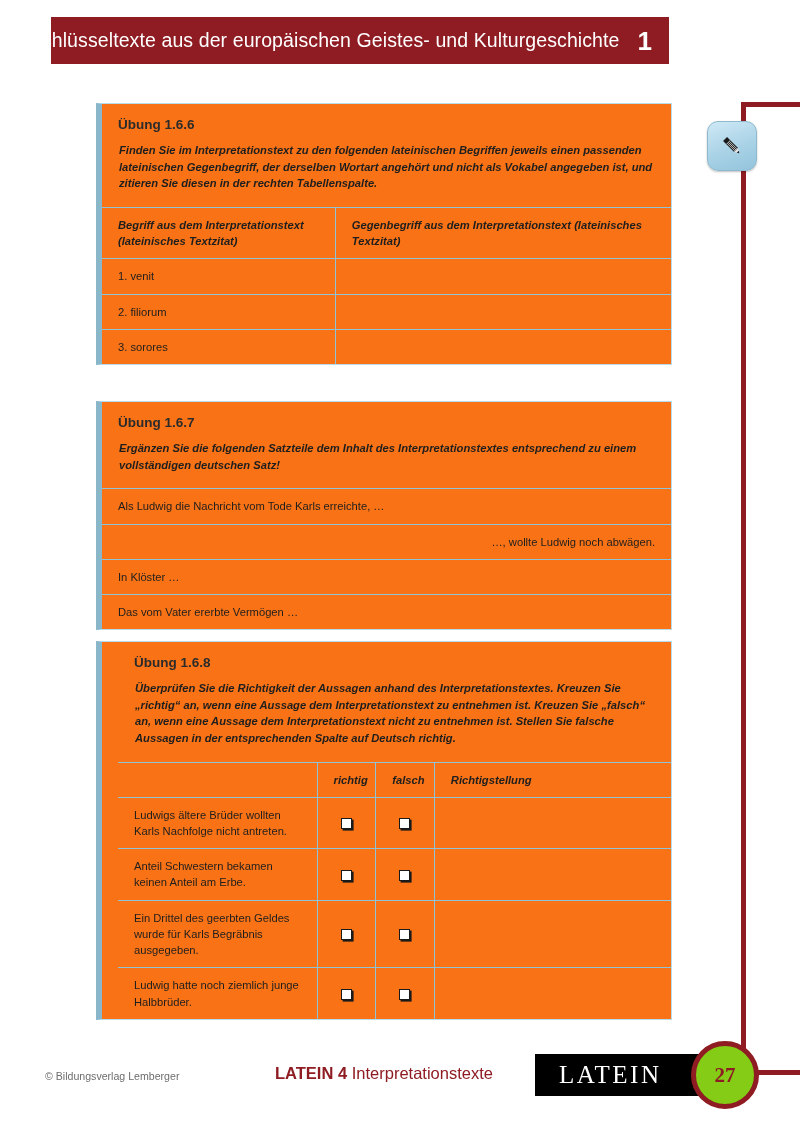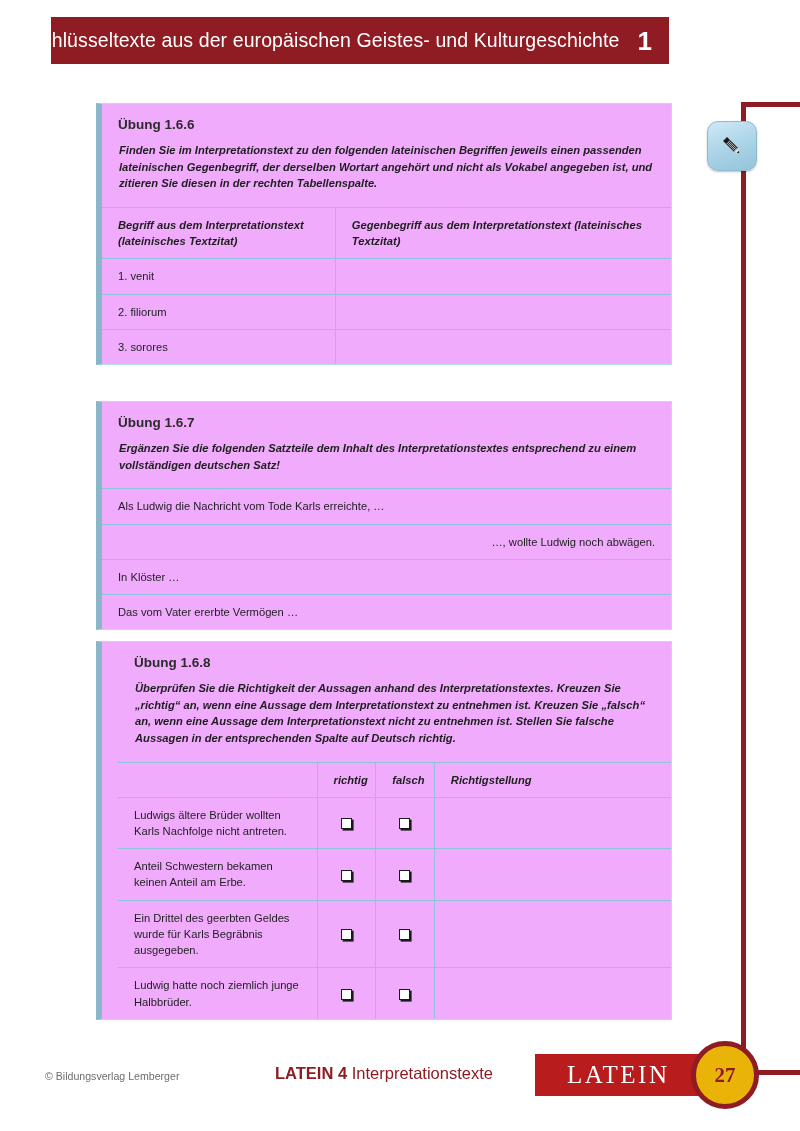--- a/index.html
+++ b/index.html
@@ -75,21 +75,21 @@
     align-items: center;
     justify-content: center;
   }
   .pencil-badge svg { display: block; }
 
   
   .ex-box {
     position: absolute;
     left: 96px;
     width: 576px;
-    background: #f0abfc;
+    background: #f97316;
     border-left: 6px solid #8ab6c9;
     box-sizing: border-box;
     border-top: 1px solid #b7dcee;
     border-right: 1px solid #b7dcee;
     border-bottom: 1px solid #b7dcee;
   }
   .ex-head {
     padding: 13px 16px 14px 16px;
     border-bottom: 1px solid #8fc4d8;
   }
@@ -167,40 +167,40 @@
   }
   .footer-series b { font-weight: bold; }
   .footer-series span.light { font-weight: normal; }
 
   .logo-plate {
     position: absolute;
     left: 535px;
     top: 1054px;
     width: 172px;
     height: 42px;
-    background: #b91c1c;
+    background: #000000;
     display: flex;
     align-items: center;
-    padding-left: 32px;
+    padding-left: 24px;
     box-sizing: border-box;
   }
   .logo-text {
     color: #ffffff;
     font-family: "Liberation Serif", serif;
     font-size: 25px;
     letter-spacing: 2.5px;
   }
   .page-circle {
     position: absolute;
     left: 691px;
     top: 1041px;
     width: 68px;
     height: 68px;
     border-radius: 50%;
-    background: #eab308;
+    background: #84cc16;
     border: 5px solid #8e1c22;
     box-sizing: border-box;
     display: flex;
     align-items: center;
     justify-content: center;
   }
   .page-num {
     color: #8e1c22;
     font-size: 21px;
     font-weight: bold;

